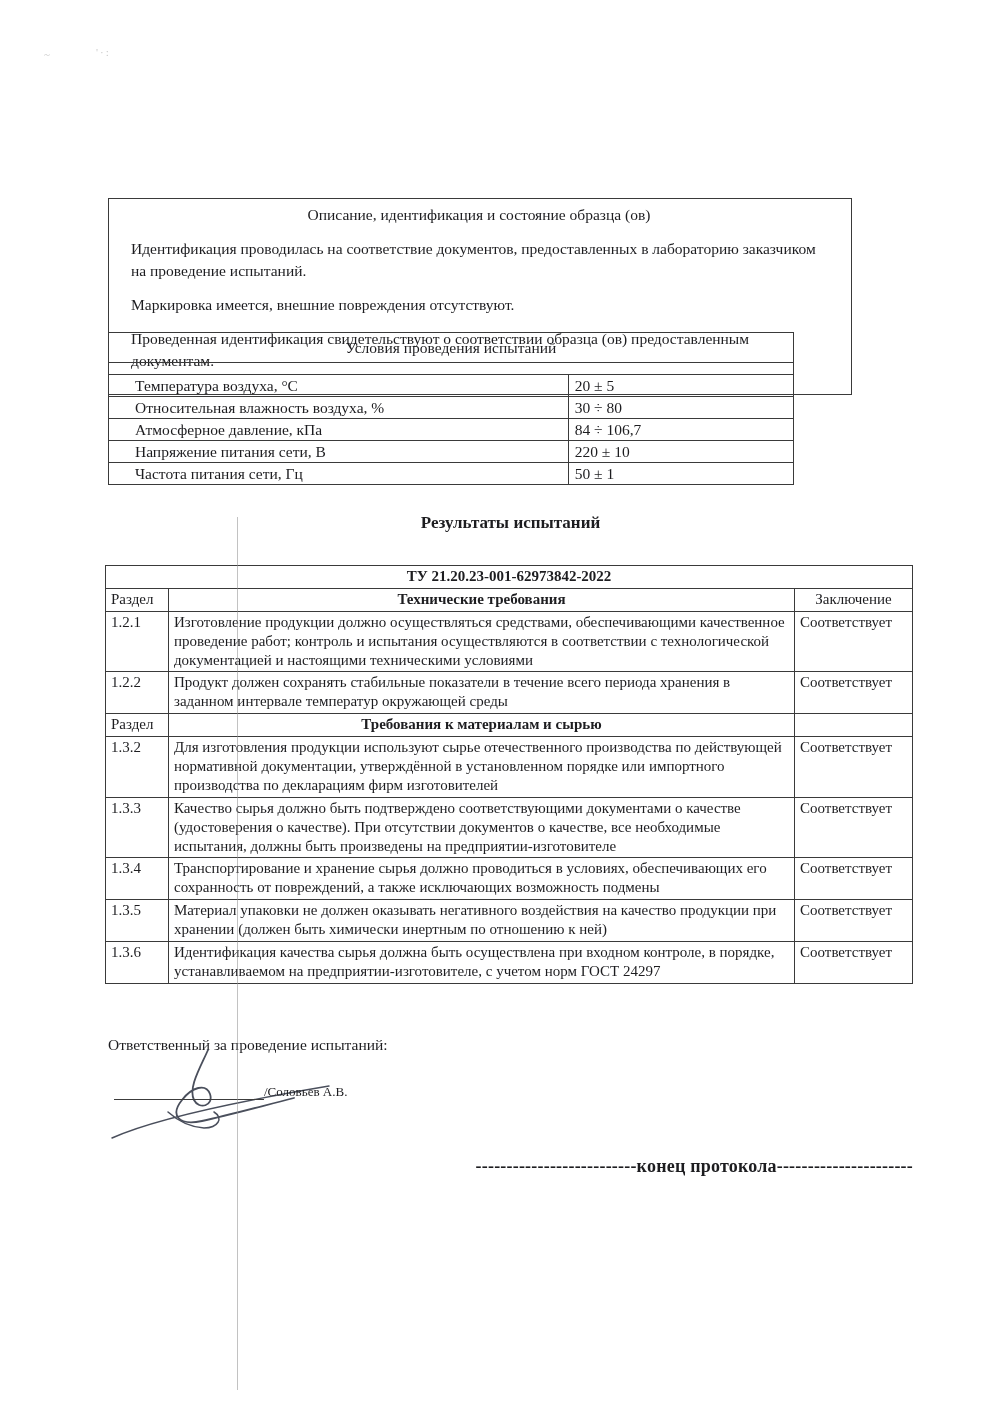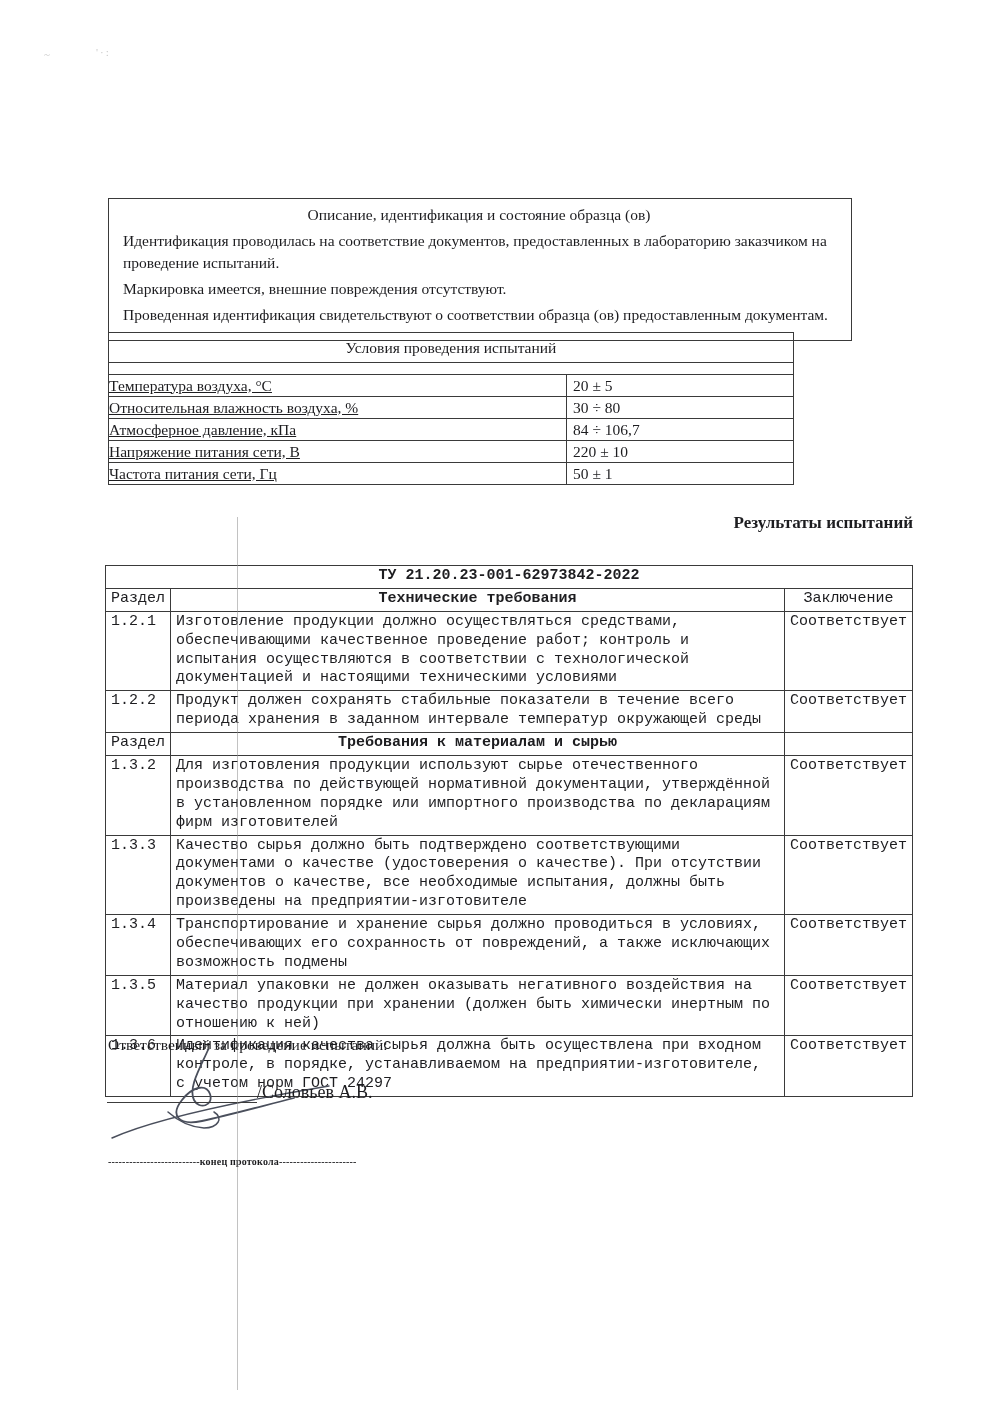--- a/index.html
+++ b/index.html
@@ -19,71 +19,71 @@
     background:#8f8f8f; opacity:.55;
   }
 
   
   .desc-box {
     position:absolute; left:108px; top:198px; width:744px;
     border:1px solid #3a3a3a; padding:5px 12px 10px 10px;
     font-size:15.5px; line-height:1.42;
   }
   .desc-title { text-align:center; margin-bottom:2px; }
-  .desc-box p { margin:4px; }
+  .desc-box p { margin:12px; }
 
   
   .cond-table {
     position:absolute; left:108px; top:332px; width:686px;
     border-collapse:collapse; font-size:15.5px;
   }
   .cond-table td { border:1px solid #3a3a3a; }
   .cond-title { height:30px; text-align:center; vertical-align:middle; }
   .cond-spacer td { height:12px; }
   .cond-row td { height:22px; vertical-align:middle; }
-  .cond-label { width:537px; padding-left:0;text-decoration:underline; }
+  .cond-label { width:537px; padding-left:26px; }
   .cond-value { width:268px; padding-left:6px; }
 
   
   .results-heading {
     position:absolute; left:108px; top:513px; width:805px;
-    text-align:right; font-size:17px; font-weight:bold;
+    text-align:center; font-size:17px; font-weight:bold;
   }
 
   
   .res-table {
     position:absolute; left:105px; top:565px; width:808px;
     border-collapse:collapse; font-size:15px; line-height:1.26;
   }
-  .res-table td { border:1px solid #3a3a3a; vertical-align:top; padding:1px 5px 2px 5px;font-family:Liberation Mono, monospace; }
+  .res-table td { border:1px solid #3a3a3a; vertical-align:top; padding:1px 5px 2px 5px; }
   .res-table col.c1 { width:63px; }
   .res-table col.c2 { width:627px; }
   .res-table col.c3 { width:118px; }
   .docnum-cell { text-align:center; font-weight:bold; height:20px; }
   .head-section { padding-left:3px; }
   .head-req { text-align:center; font-weight:bold; }
   .head-concl { text-align:center; }
   .cell-id { padding-left:3px; }
   .cell-concl { padding-left:4px; }
   .subsec-title { text-align:center; font-weight:bold; }
 
   
   .sign-label { position:absolute; left:108px; top:1036px; font-size:15.5px; }
   .sign-svg { position:absolute; left:104px; top:1046px; }
-  .sign-row { position:absolute; left:107px; top:1082px; font-size:18px; white-space:nowrap;font-family:Liberation Serif, serif; }
+  .sign-row { position:absolute; left:114px; top:1082px; font-size:13px; white-space:nowrap;font-family:Liberation Serif, serif; }
   .sign-underline {
     display:inline-block; width:150px; border-bottom:1px solid #3c3c3c;
     height:18px; vertical-align:bottom;
   }
   .sign-name { vertical-align:bottom; }
 
   
   .footer-line {
     position:absolute; left:108px; top:1156px; width:805px;
-    text-align:left; font-size:10px; font-weight:bold; letter-spacing:.2px;
+    text-align:right; font-size:18px; font-weight:bold; letter-spacing:.2px;
   }
 </style>
 </head>
 <body>
 
 <div class="page">
 
   <span class="artifact" style="left:44px; top:48px;">~</span>
   <span class="artifact" style="left:96px; top:46px;">'·:</span>
 

